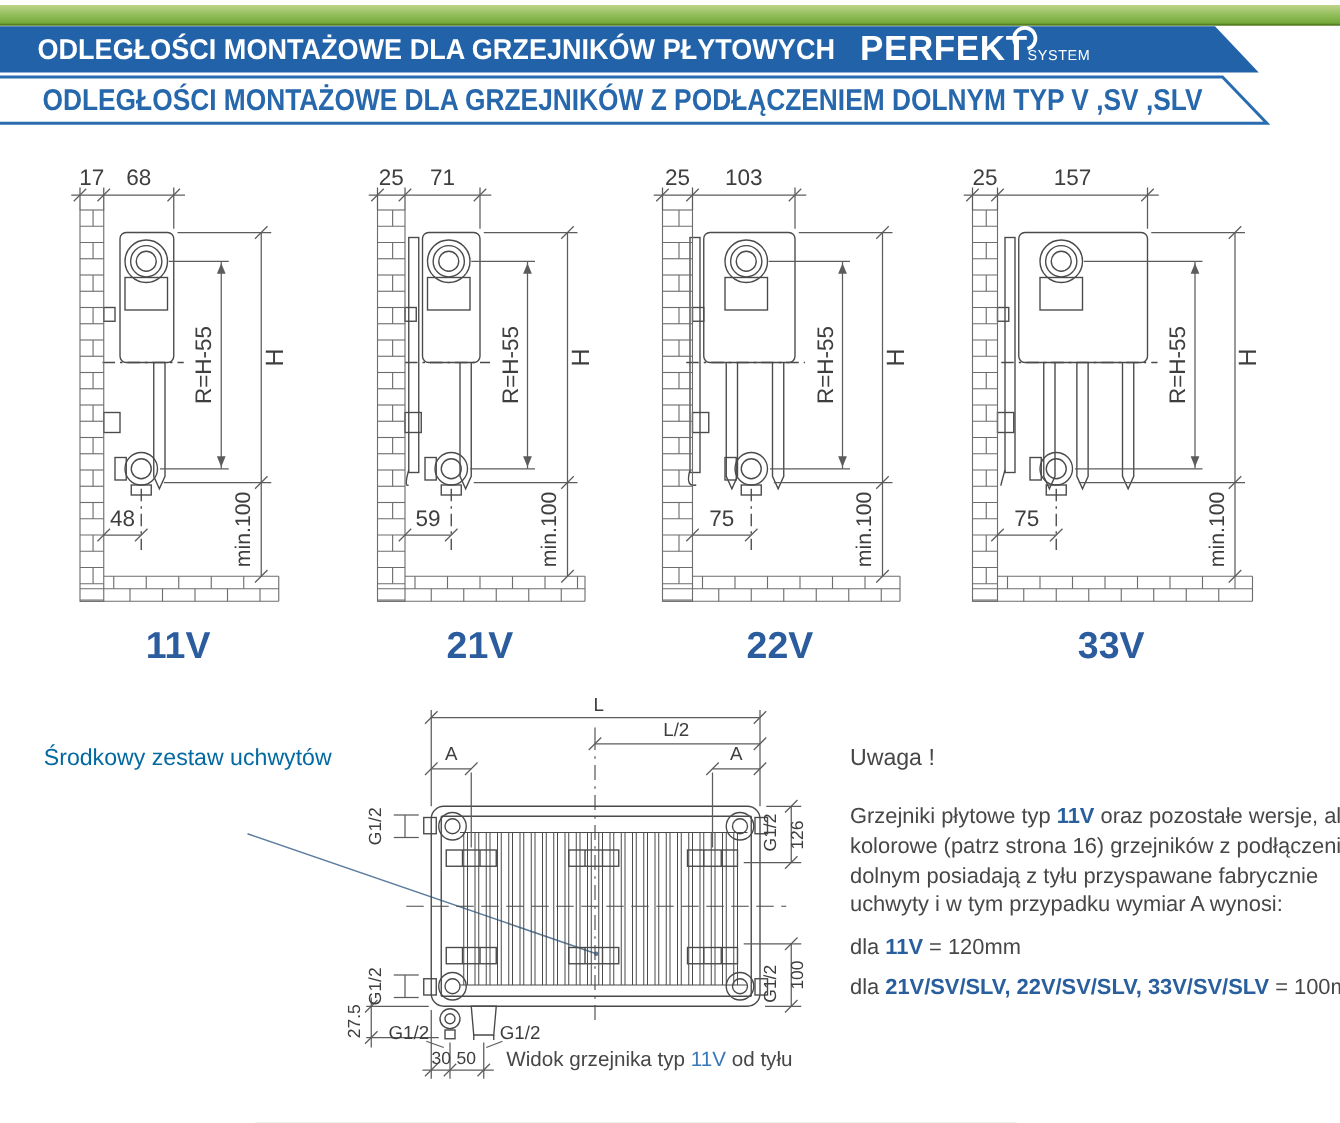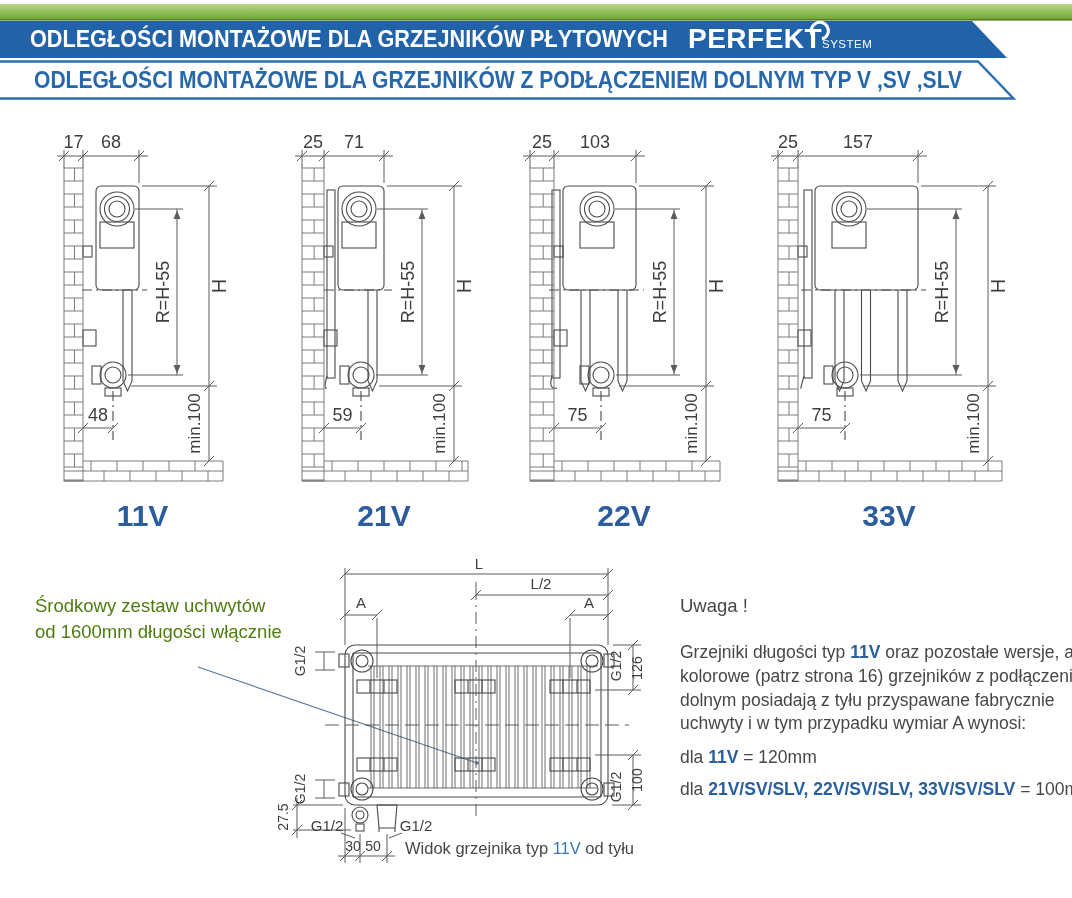--- a/index.html
+++ b/index.html
@@ -3,21 +3,21 @@
 <meta charset="utf-8">
 <style>
   html,body{margin:0;padding:0;background:#e8e8e8;}
   .page{position:relative;width:1072px;height:898px;background:#ffffff;overflow:hidden;
         font-family:"Liberation Sans","DejaVu Sans",sans-serif;}
   svg text{font-family:"Liberation Sans","DejaVu Sans",sans-serif;}
   .hdr-svg{position:absolute;left:0;top:0;}
   .diag{position:absolute;top:128px;}
   .bottom{position:absolute;left:0;top:555px;width:1072px;height:343px;}
   .bottom > svg{position:absolute;left:0;top:0;}
-  .note-left{position:absolute;left:35px;top:38px;width:300px;font-size:18.5px;color:#4d7c0f;line-height:1.38;}
+  .note-left{position:absolute;left:35px;top:38px;width:300px;font-size:18.5px;color:#0369a1;line-height:1.38;}
   .note-right{position:absolute;left:680px;top:40px;width:400px;color:#474747;}
   .note-right .hd{font-size:18.5px;margin-bottom:24px;}
   .note-right .ln{font-size:17.5px;line-height:1.36;white-space:nowrap;}
   .note-right .dla{font-size:17.5px;margin-top:11px;white-space:nowrap;}
   .bblue{color:#2a5f9e;font-weight:700;}
   .caption{position:absolute;left:405px;top:284px;font-size:16.5px;color:#474747;white-space:nowrap;}
   .caption .bblue{font-weight:400;color:#3a77b5;}
 </style>
 </head>
 <body>
@@ -649,26 +649,25 @@
             <text x="44" y="273" font-size="15" text-anchor="middle">G1/2</text>
             <text x="133" y="273" font-size="15" text-anchor="middle">G1/2</text>
             <text x="70" y="293" font-size="14" text-anchor="middle">30</text>
             <text x="90" y="293" font-size="14" text-anchor="middle">50</text>
           </g>
         </g>
       </svg>
 
     <div class="note-left">
       <div>Środkowy zestaw uchwytów</div>
-      <div>od 1600mm długości włącznie</div>
     </div>
 
     <div class="note-right">
       <div class="hd">Uwaga !</div>
-      <div class="ln"><span>Grzejniki długości typ </span><span class="bblue">11V</span><span> oraz pozostałe wersje, ale</span></div>
+      <div class="ln"><span>Grzejniki płytowe typ </span><span class="bblue">11V</span><span> oraz pozostałe wersje, ale</span></div>
       <div class="ln">kolorowe (patrz strona 16) grzejników z podłączeniem</div>
       <div class="ln">dolnym posiadają z tyłu przyspawane fabrycznie</div>
       <div class="ln">uchwyty i w tym przypadku wymiar A wynosi:</div>
       <div class="dla"><span>dla </span><span class="bblue">11V</span><span> = 120mm</span></div>
       <div class="dla"><span>dla </span><span class="bblue">21V/SV/SLV, 22V/SV/SLV, 33V/SV/SLV</span><span> = 100mm</span></div>
     </div>
 
     <div class="caption"><span>Widok grzejnika typ </span><span class="bblue">11V</span><span> od tyłu</span></div>
   </div>
 </div>

